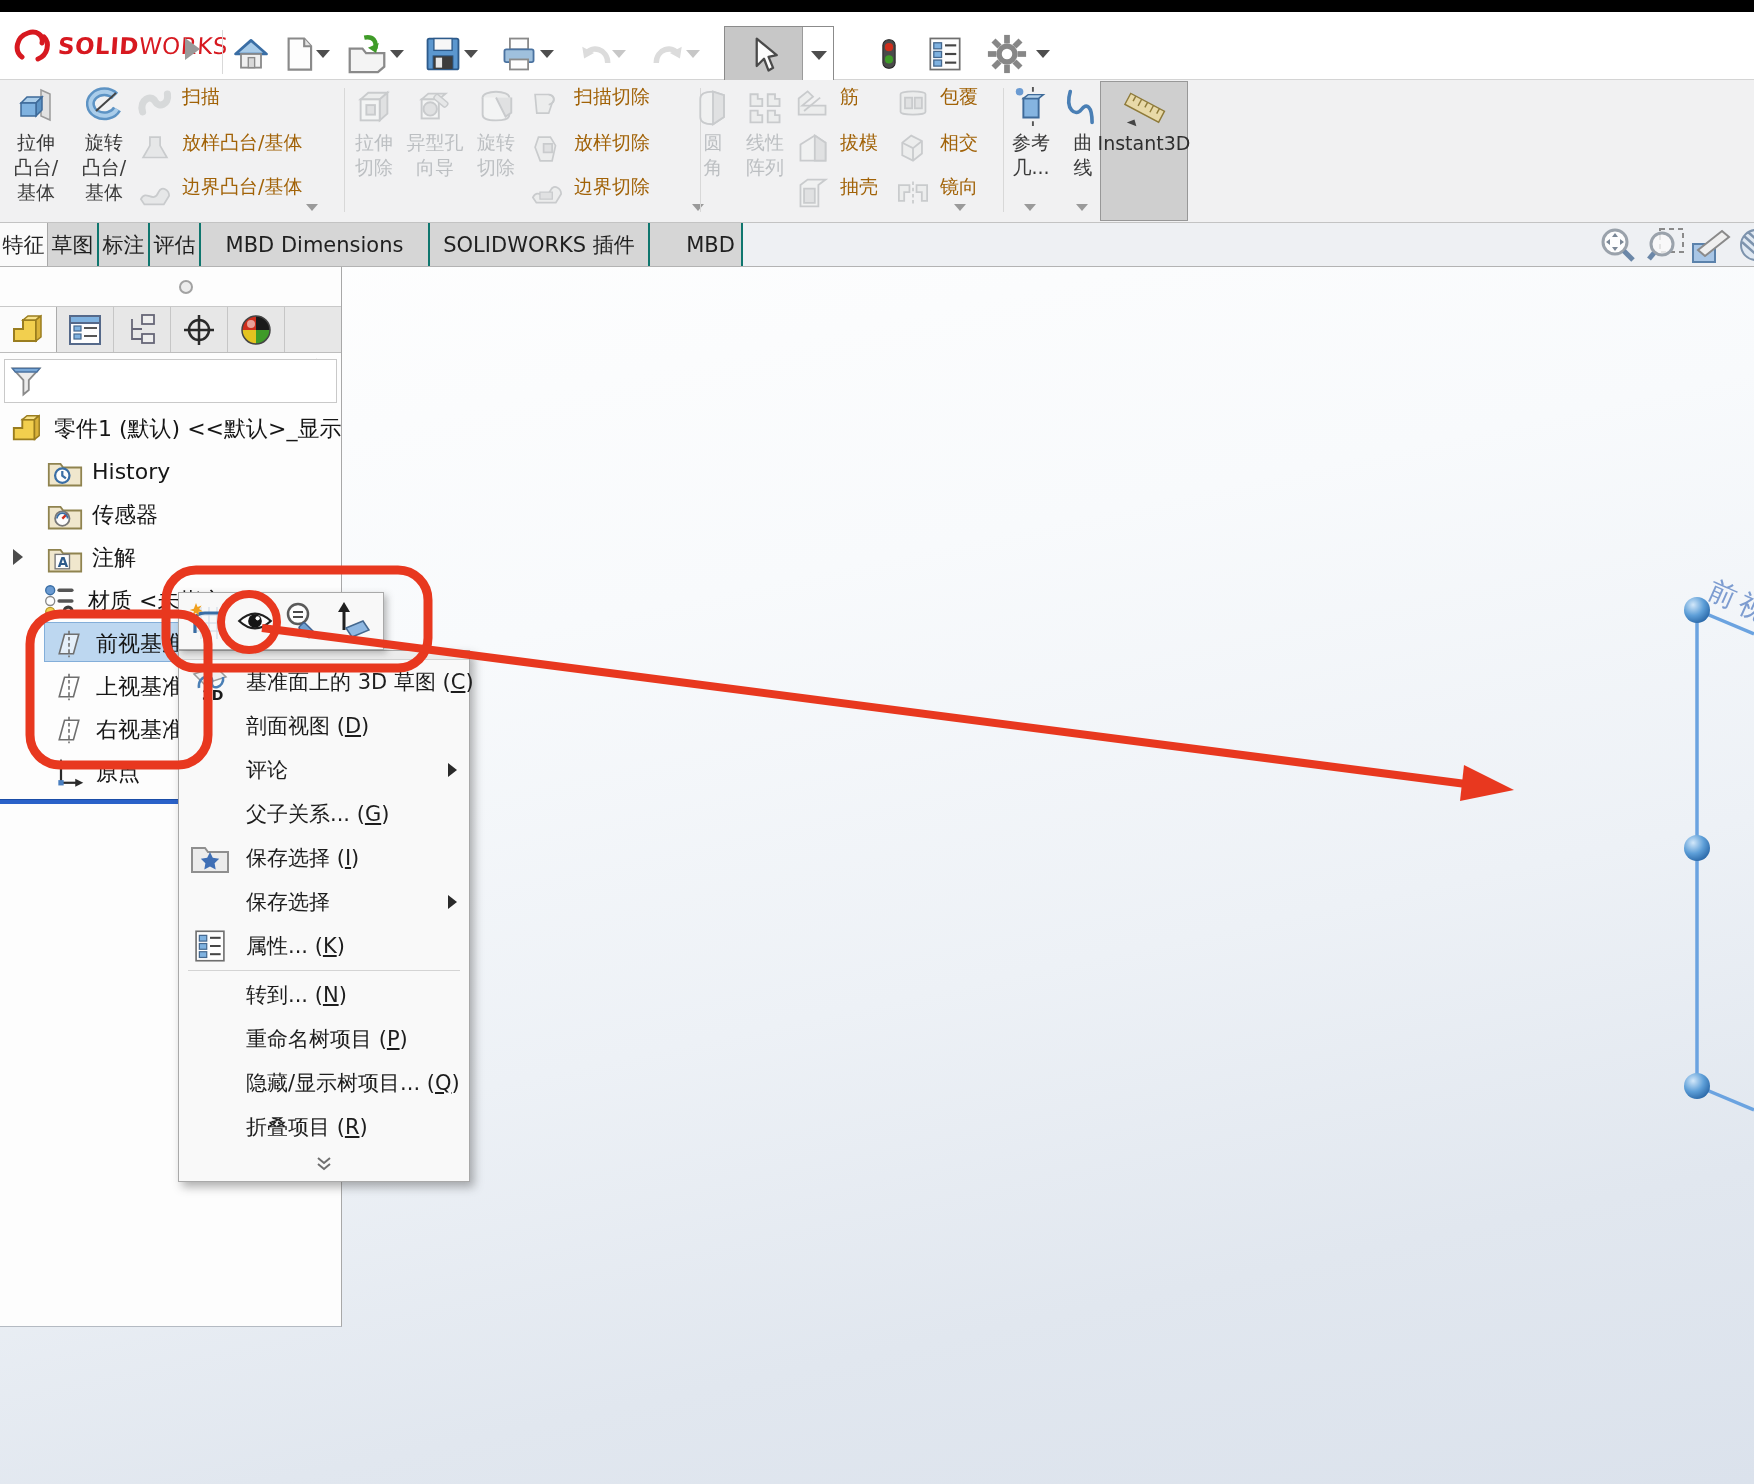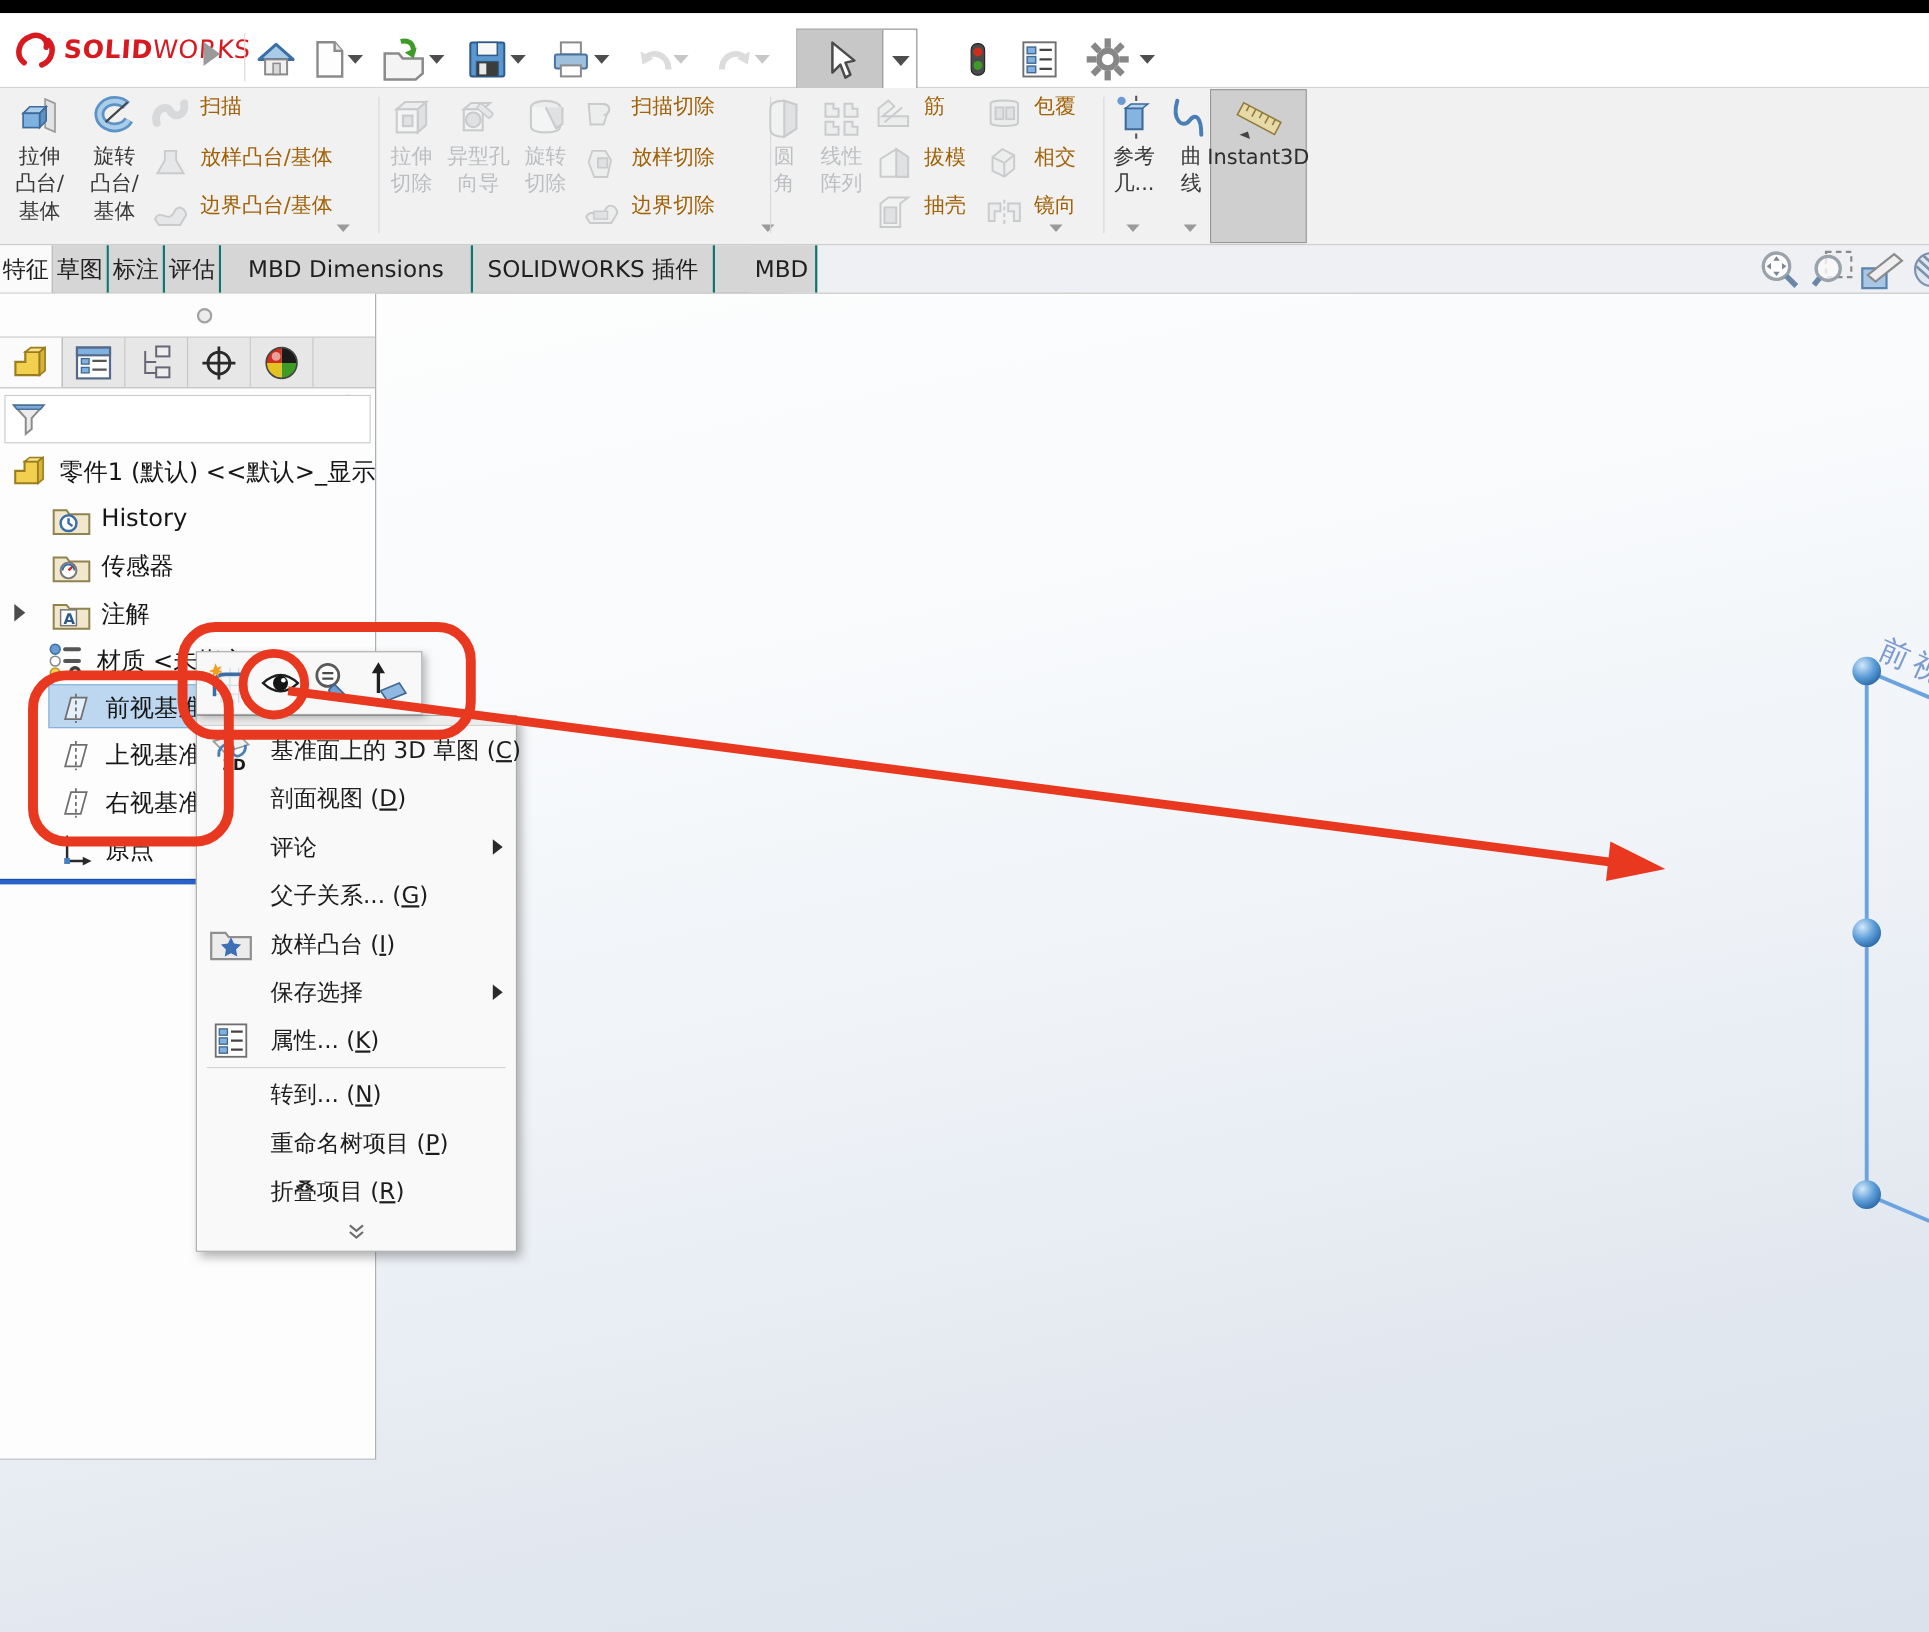--- a/index.html
+++ b/index.html
@@ -752,21 +752,21 @@
       <span><span>父子关系... (</span><u>G</u><span>)</span></span>
     </div>
 
     <div class="mrow">
       <span class="micon">
         <svg width="40" height="36" viewBox="0 0 40 36">
           <path d="M2 8 h13 l3 4 h20 v20 H2 Z" fill="#ececec" stroke="#8f8f8f" stroke-width="2"></path>
           <path d="M20 12 l2.8 5.8 6.4.9 -4.6 4.5 1.1 6.3 -5.7 -3 -5.7 3 1.1 -6.3 -4.6 -4.5 6.4 -.9 Z" fill="#3f6fb5"></path>
         </svg>
       </span>
-      <span><span>放样凸台 (</span><u>I</u><span>)</span></span>
+      <span><span>保存选择 (</span><u>I</u><span>)</span></span>
     </div>
 
     <div class="mrow">
       <span><span>保存选择</span><u></u><span></span></span>
       <span class="marrow"></span>
     </div>
 
     <div class="mrow">
       <span class="micon">
         <svg width="36" height="36" viewBox="0 0 44 44">
@@ -785,20 +785,23 @@
     <div class="msep"></div>
 
     <div class="mrow">
       <span><span>转到... (</span><u>N</u><span>)</span></span>
     </div>
 
     <div class="mrow">
       <span><span>重命名树项目 (</span><u>P</u><span>)</span></span>
     </div>
 
+    <div class="mrow">
+      <span><span>隐藏/显示树项目... (</span><u>Q</u><span>)</span></span>
+    </div>
 
     <div class="mrow">
       <span><span>折叠项目 (</span><u>R</u><span>)</span></span>
     </div>
 
     <div class="mchev">
       <svg width="18" height="16" viewBox="0 0 18 16">
         <polyline points="3,2 9,7 15,2" fill="none" stroke="#6f6f6f" stroke-width="2"></polyline>
         <polyline points="3,8 9,13 15,8" fill="none" stroke="#6f6f6f" stroke-width="2"></polyline>
       </svg>

